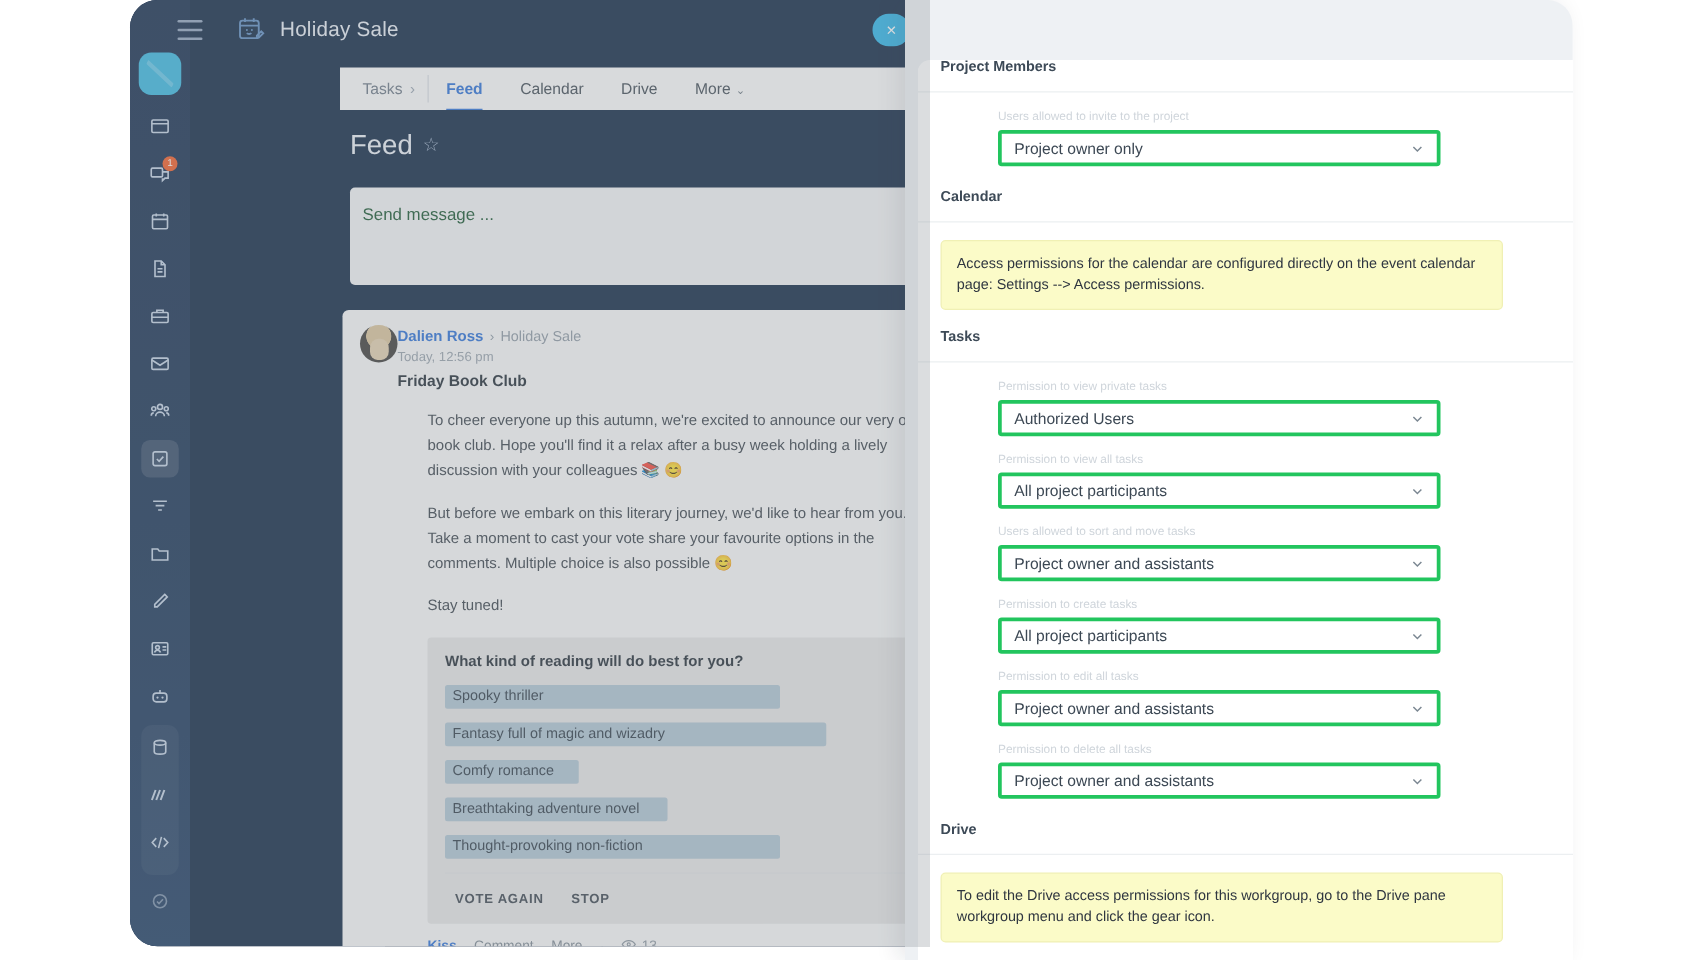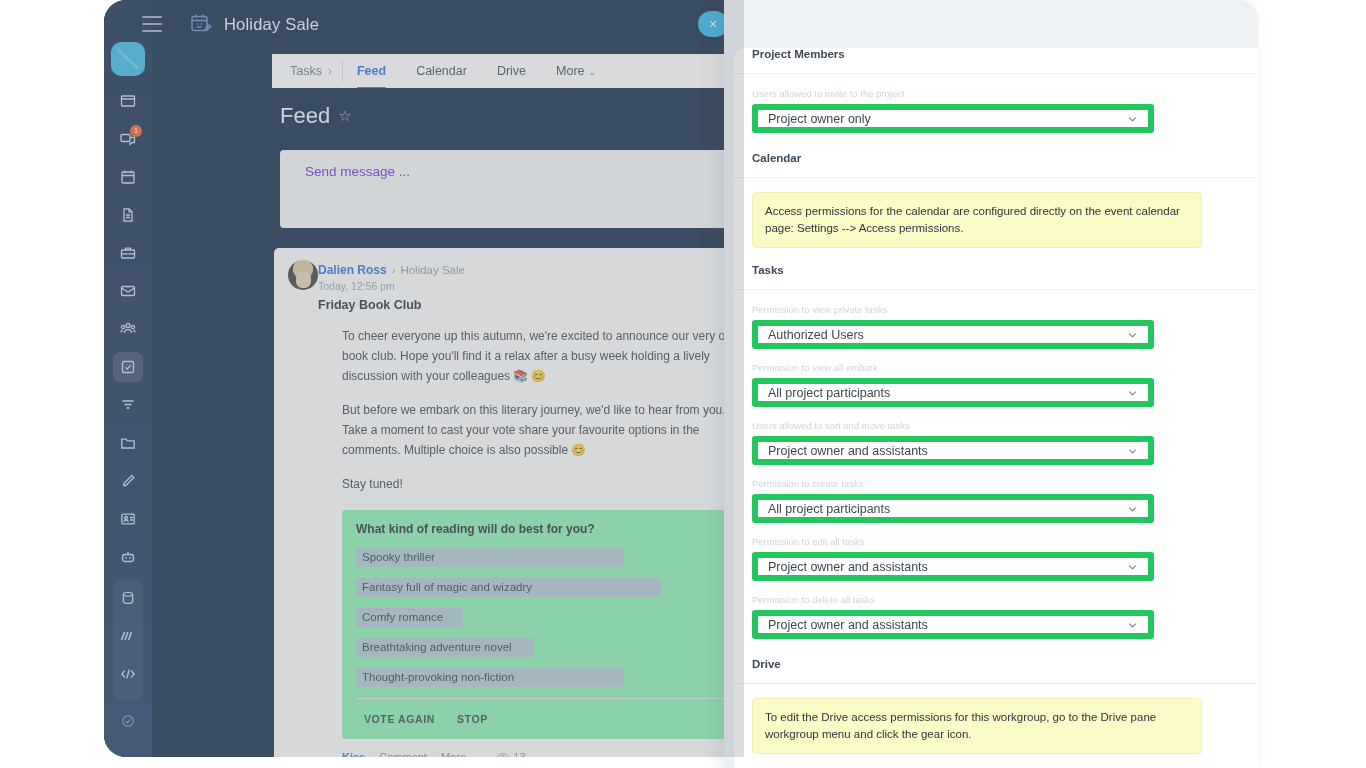--- a/index.html
+++ b/index.html
@@ -123,21 +123,21 @@
     display:flex; align-items:center; padding: 10px 0 0 10px; gap: 0;
     font-size: 10.5px; letter-spacing:.7px;
   }
   .ctab { color:#6a7682; margin-right: 26px; padding-bottom: 7px; position:relative; }
   .ctab.active { color:#2a6fd6; font-weight:bold; }
   .ctab.active::after {
     content:""; position:absolute; left:0; right:0; bottom:0; height:2px; background:#2a6fd6;
   }
   .ctab-caret { font-size:8px; margin-left:3px; }
   #composer-placeholder {
-    padding: 14px 0 0 25px; color:#6d28d9; font-size: 13.5px;
+    padding: 14px 0 0 10px; color:#14532d; font-size: 13.5px;
   }
 
   
   #post {
     position: absolute; left: 170px; top: 248px; right: 0; bottom: 0;
     background: #f7f8f8; border-radius: 5px 0 0 0;
     padding: 12px 0 0 14px;
   }
   #post-head { display:flex; gap: 0; }
   #post-avatar {
@@ -154,21 +154,21 @@
   .post-group { color:#8d98a3; font-size: 11.5px; }
   .post-time { color:#97a1ab; font-size: 10.5px; margin-top: 2px; }
   .post-subject { color:#1f2933; font-size: 12.5px; font-weight:bold; margin-top: 6px; }
   .post-para {
     color:#384049; font-size: 12px; line-height: 20px; margin-top: 14px;
     padding-right: 0;
   }
 
   
   #poll {
-    margin-top: 16px; margin-left: 54px; background:#86efac;
+    margin-top: 16px; margin-left: 54px; background:#e5e5e5;
     border-radius: 3px; padding: 12px 14px 0 14px; position:relative;
   }
   #poll-question { color:#1f2933; font-size: 12px; font-weight:bold; margin-bottom: 12px; }
   .poll-row { position:relative; height: 19px; margin-bottom: 11px; }
   .poll-bar {
     position:absolute; left:0; top:0; height:19px;
     background:#aec4d2; border-radius:2px;
   }
   .poll-label {
     position:relative; color:#2d3b47; font-size: 11.5px;
@@ -202,25 +202,25 @@
     position:absolute; left: 10px; top: 48px; right: 0; bottom: 0;
     background:#ffffff; border-radius: 10px 0 0 0;
     overflow-y: auto;
   }
   .sec-head {
     color:#3d4a57; font-size: 11.5px; font-weight:bold;
     padding: 0 0 13px 18px;
     border-bottom: 1px solid #eceff1;
   }
   .sec-body { padding: 14px 18px 6px 18px; }
-  .field { margin-bottom: 13px; }
+  .field { margin-bottom: 13px; margin-left: 46px; }
   .field-label { color:#cfd5db; font-size: 9.5px; margin-bottom: 5px; }
   .select-box {
-    position: relative; width: 402px; height: 29px;
-    border: 6px solid #22c55e; border-radius: 3px; background:#fff;
+    position: relative; width: 354px; height: 29px;
+    border: 3px solid #22c55e; border-radius: 3px; background:#fff;
     display:flex; align-items:center; padding-left: 10px;
     color:#3c4854; font-size: 12.5px;
   }
   .select-caret {
     position:absolute; right: 10px; top: 50%; transform: translateY(-50%);
     color:#7b8792;
   }
   .select-caret svg { width:11px; height:11px; display:block; }
   .notice {
     background:#fbfbc8; border: 1px solid #f0f0b4; border-radius: 4px;
@@ -501,21 +501,21 @@
               <span>Authorized Users</span>
               <span class="select-caret">
                 <svg viewBox="0 0 12 12" fill="none" stroke="currentColor" stroke-width="1.3">
                     <path d="M2.5 4.5L6 8l3.5-3.5"></path>
                   </svg>
               </span>
             </div>
           </div>
 
           <div class="field">
-            <div class="field-label">Permission to view all embark</div>
+            <div class="field-label">Permission to view all tasks</div>
             <div class="select-box">
               <span>All project participants</span>
               <span class="select-caret">
                 <svg viewBox="0 0 12 12" fill="none" stroke="currentColor" stroke-width="1.3">
                     <path d="M2.5 4.5L6 8l3.5-3.5"></path>
                   </svg>
               </span>
             </div>
           </div>
 

